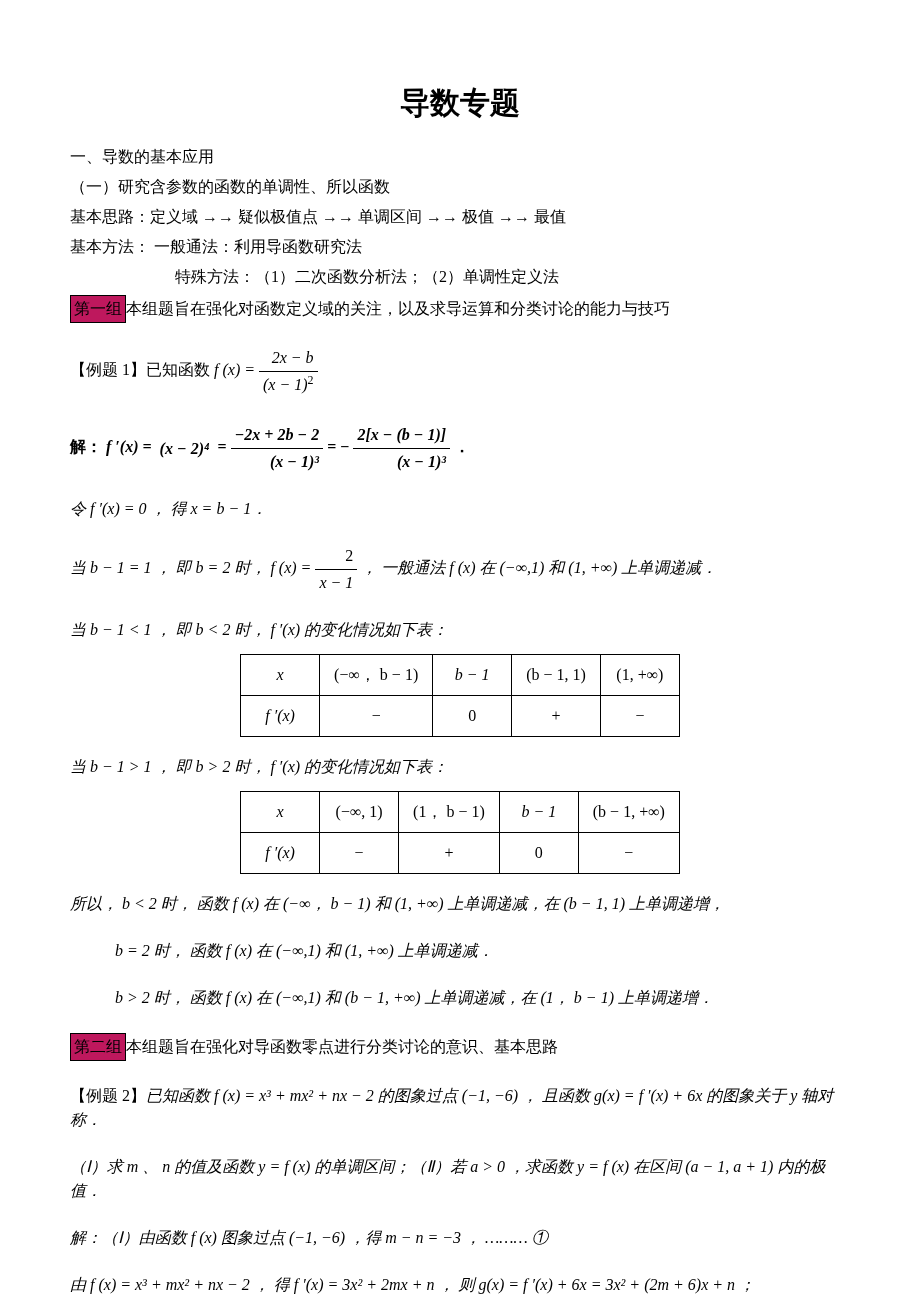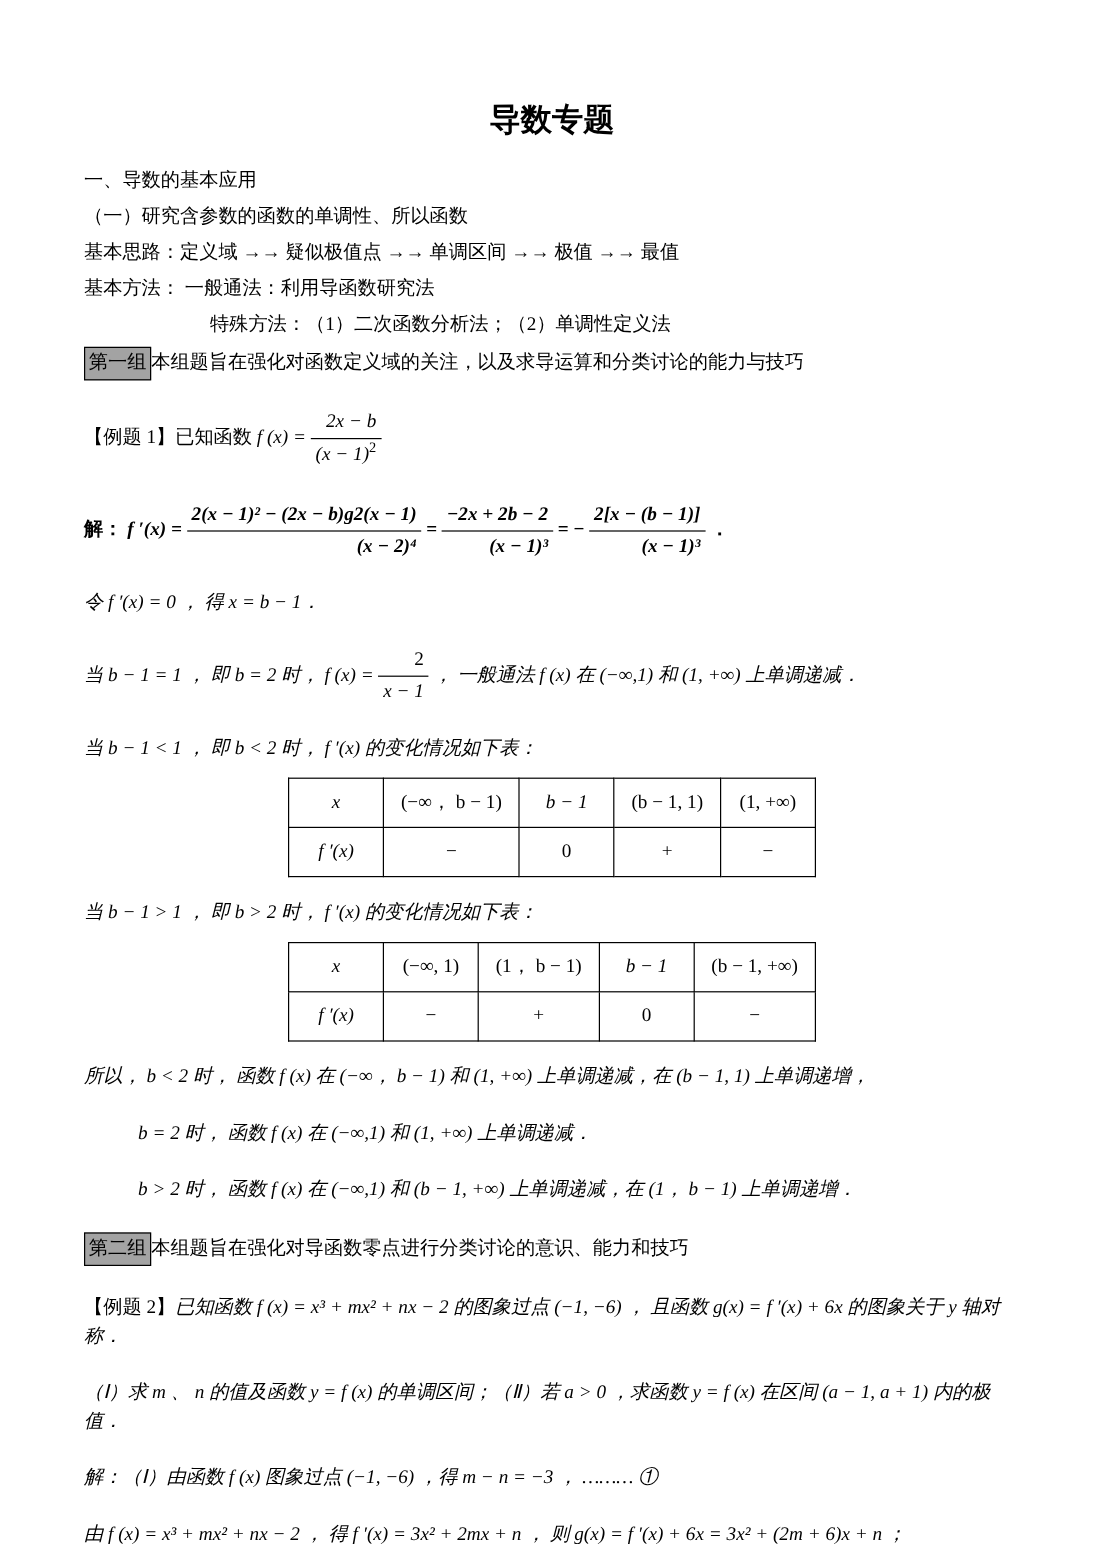--- a/index.html
+++ b/index.html
@@ -8,31 +8,31 @@
       line-height: 1.5;
       color: #000;
       background: #fff;
       margin: 0;
       padding: 80px 70px 60px 70px;
       width: 920px;
       box-sizing: border-box;
     }
     .title {
       text-align: center;
-      font-size: 26px;
+      font-size: 30px;
       font-weight: bold;
       margin-bottom: 20px;
     }
     .line {
       margin: 6px 0;
     }
     .indent3 { padding-left: 105px; }
     .block-indent { padding-left: 45px; }
     .hl {
-      background: #a3a3a3;
+      background: #be185d;
       border: 1px solid #000;
       padding: 1px 3px;
       display: inline-block;
     }
     .math { 
       font-family: "Times New Roman", serif;
       font-style: italic;
     }
     .upright {
       font-style: normal;
@@ -96,21 +96,20 @@
   <span>【例题 1】</span><span>已知函数 </span><span class="math">f (x) = </span><span class="frac math">
     <span class="num">2x − b</span>
     <span class="den"><span>(x − 1)</span><sup class="upright">2</sup></span>
   </span>
 </div>
 
 <div class="line spaced-lg">
   <span>解： </span>
   <span class="math">f ′(x) = </span>
   <span class="frac math">
-    <span class="num">2(x − 1)² − (2x − b)g2(x − 1)</span>
     <span class="den">(x − 2)⁴</span>
   </span>
   <span class="mml"> = </span>
   <span class="frac math">
     <span class="num">−2x + 2b − 2</span>
     <span class="den">(x − 1)³</span>
   </span>
   <span class="mml"> = − </span>
   <span class="frac math">
     <span class="num">2[x − (b − 1)]</span>
@@ -175,21 +174,21 @@
 
 <div class="line math">
   <span>所以， </span><span>b &lt; 2 时， 函数 f (x) 在 (−∞， b − 1) 和 (1, +∞) 上单调递减，在 (b − 1, 1) 上单调递增，</span>
 </div>
 
 <div class="line spaced block-indent math">b = 2 时， 函数 f (x) 在 (−∞,1) 和 (1, +∞) 上单调递减．</div>
 
 <div class="line spaced block-indent math">b &gt; 2 时， 函数 f (x) 在 (−∞,1) 和 (b − 1, +∞) 上单调递减，在 (1， b − 1) 上单调递增．</div>
 
 <div class="line spaced">
-  <span class="hl">第二组</span><span>本组题旨在强化对导函数零点进行分类讨论的意识、能力和技巧</span>
+  <span class="hl">第二组</span><span>本组题旨在强化对导函数零点进行分类讨论的意识、基本思路</span>
 </div>
 
 <div class="line spaced">
   <span>【例题 2】</span><span class="math">已知函数 f (x) = x³ + mx² + nx − 2 的图象过点 (−1, −6) ， 且函数 g(x) = f ′(x) + 6x 的图象关于 y 轴对称．</span>
 </div>
 
 <div class="line spaced math">（Ⅰ）求 m 、 n 的值及函数 y = f (x) 的单调区间；（Ⅱ）若 a &gt; 0 ，求函数 y = f (x) 在区间 (a − 1, a + 1) 内的极值．</div>
 
 <div class="line spaced math">解：（Ⅰ）由函数 f (x) 图象过点 (−1, −6) ，得 m − n = −3 ， ……… ①</div>
 

